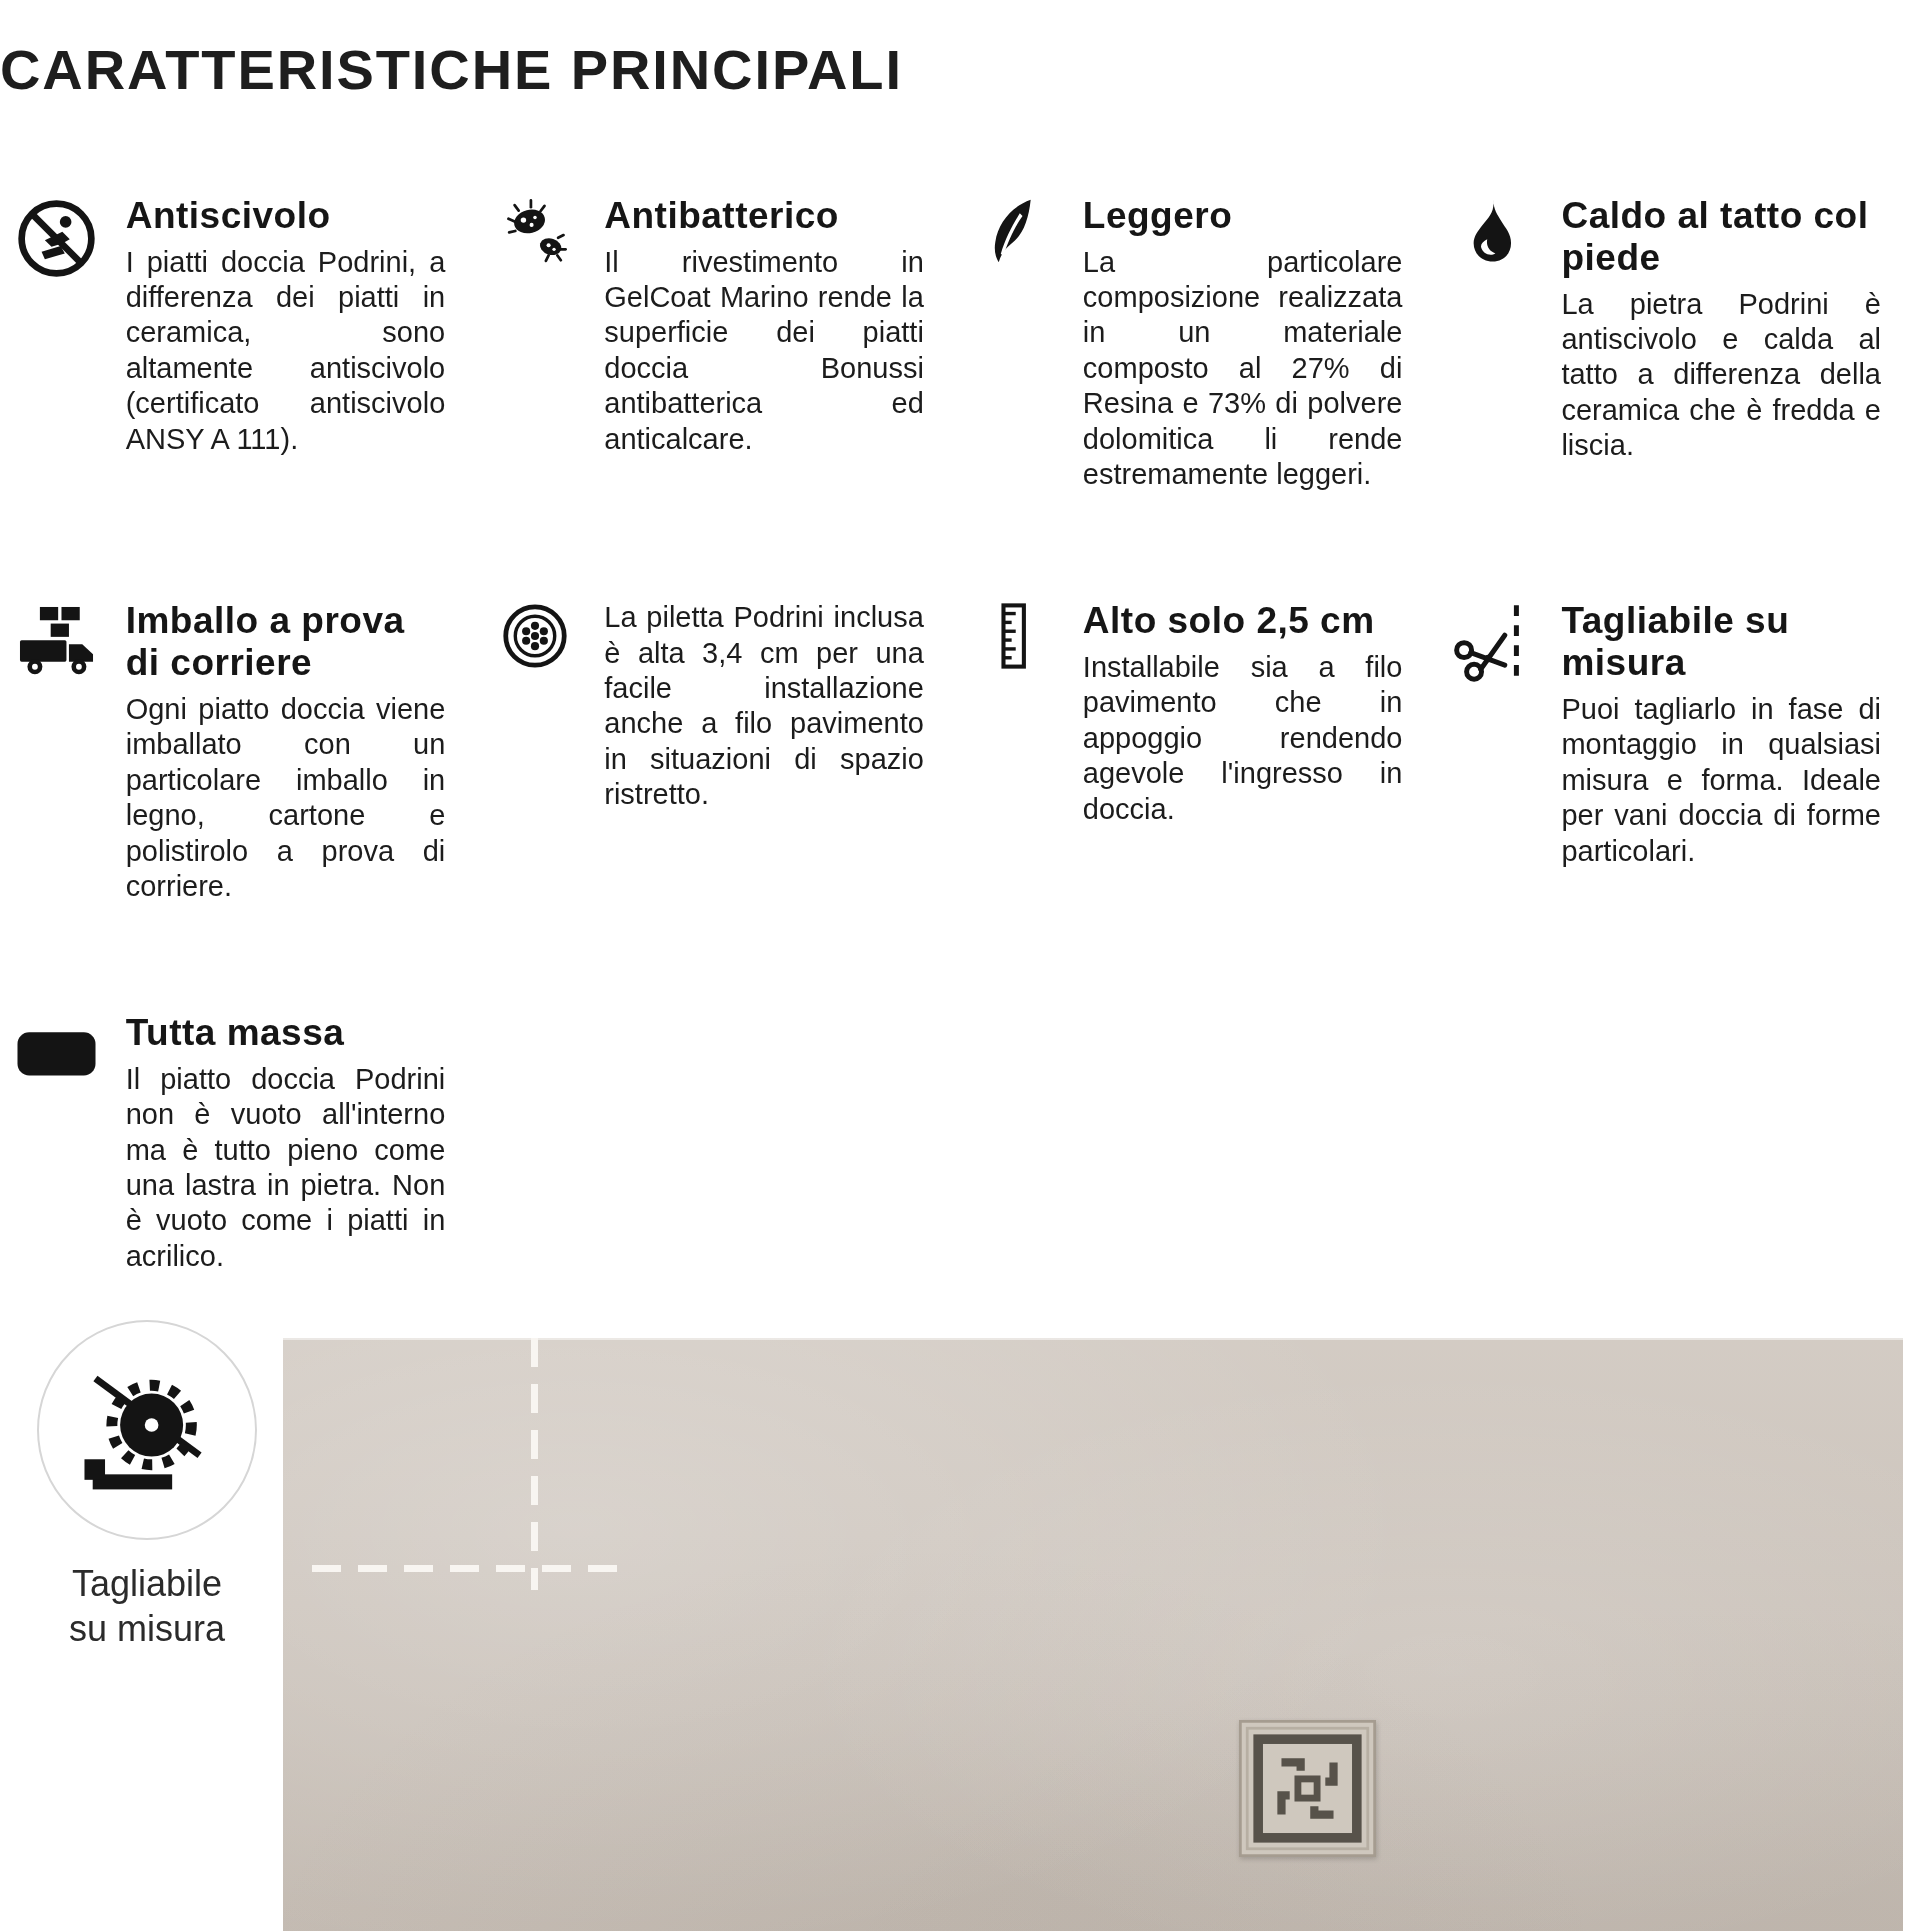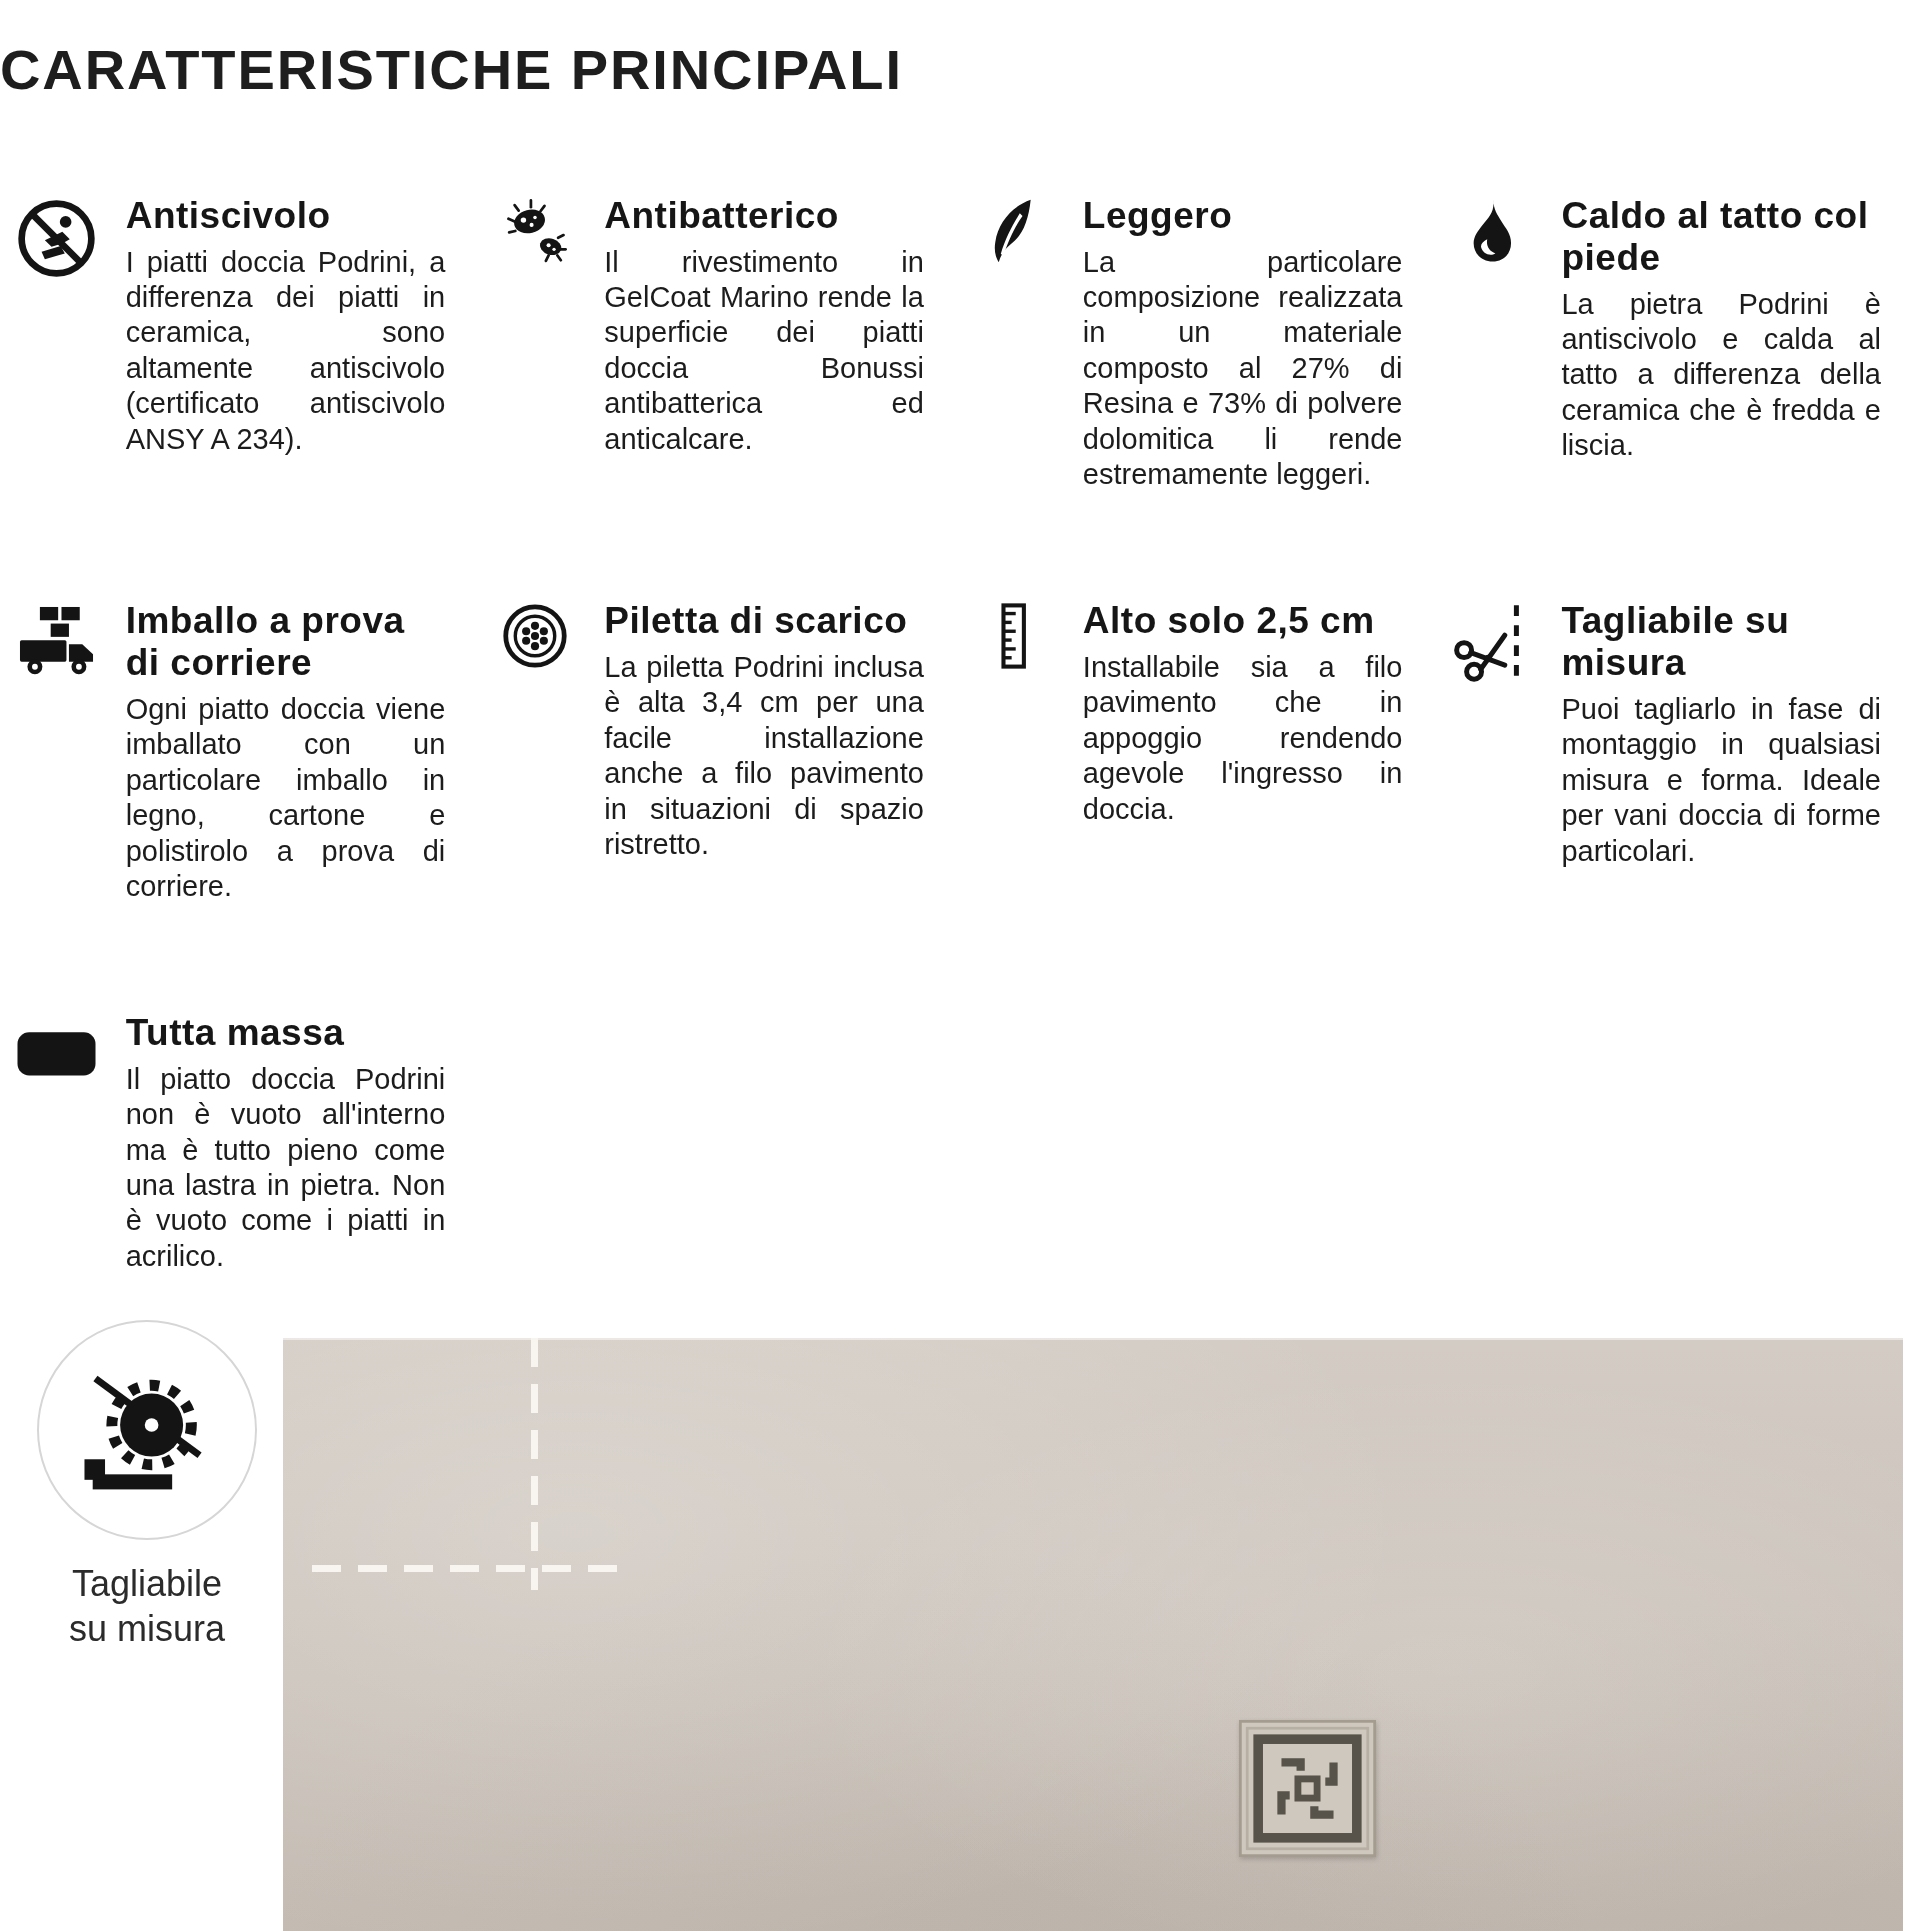--- a/index.html
+++ b/index.html
@@ -112,21 +112,21 @@
         </g>
         <g fill="#141414">
           <circle cx="61" cy="30" r="7"></circle>
           <path d="M36 52 L57 42 L66 51 L57 56 L44 60 Z"></path>
           <path d="M32 66 L55 59 L60 68 L36 75 Z"></path>
         </g>
       </svg>
     </div>
     <div class="f-body">
       <h3>Antiscivolo</h3>
-      <p>I piatti doccia Podrini, a differenza dei piatti in ceramica, sono altamente antiscivolo (certificato antiscivolo ANSY A 234).</p>
+      <p>I piatti doccia Podrini, a differenza dei piatti in ceramica, sono altamente antiscivolo (certificato antiscivolo ANSY A 111).</p>
     </div>
   </div>
 
   <div class="feature small-icon">
     <div class="f-icon">
       <svg viewBox="0 0 100 100" aria-hidden="true">
         <g stroke="#141414" stroke-width="4" stroke-linecap="round">
           <line x1="20" y1="12" x2="26" y2="20"></line>
           <line x1="44" y1="5" x2="44" y2="15"></line>
           <line x1="64" y1="13" x2="58" y2="21"></line>
@@ -212,21 +212,20 @@
           <circle cx="50" cy="35" r="6"></circle>
           <circle cx="63" cy="43" r="6"></circle>
           <circle cx="63" cy="57" r="6"></circle>
           <circle cx="50" cy="65" r="6"></circle>
           <circle cx="37" cy="57" r="6"></circle>
           <circle cx="37" cy="43" r="6"></circle>
         </g>
       </svg>
     </div>
     <div class="f-body">
-      <h3>Piletta di scarico</h3>
       <p>La piletta Podrini inclusa è alta 3,4 cm per una facile installazione anche a filo pavimento in situazioni di spazio ristretto.</p>
     </div>
   </div>
 
   <div class="feature small-icon">
     <div class="f-icon">
       <svg viewBox="0 0 100 100" aria-hidden="true">
         <rect x="36" y="5" width="30" height="90" fill="none" stroke="#141414" stroke-width="6"></rect>
         <g stroke="#141414" stroke-width="5">
           <line x1="36" y1="17" x2="54" y2="17"></line>

